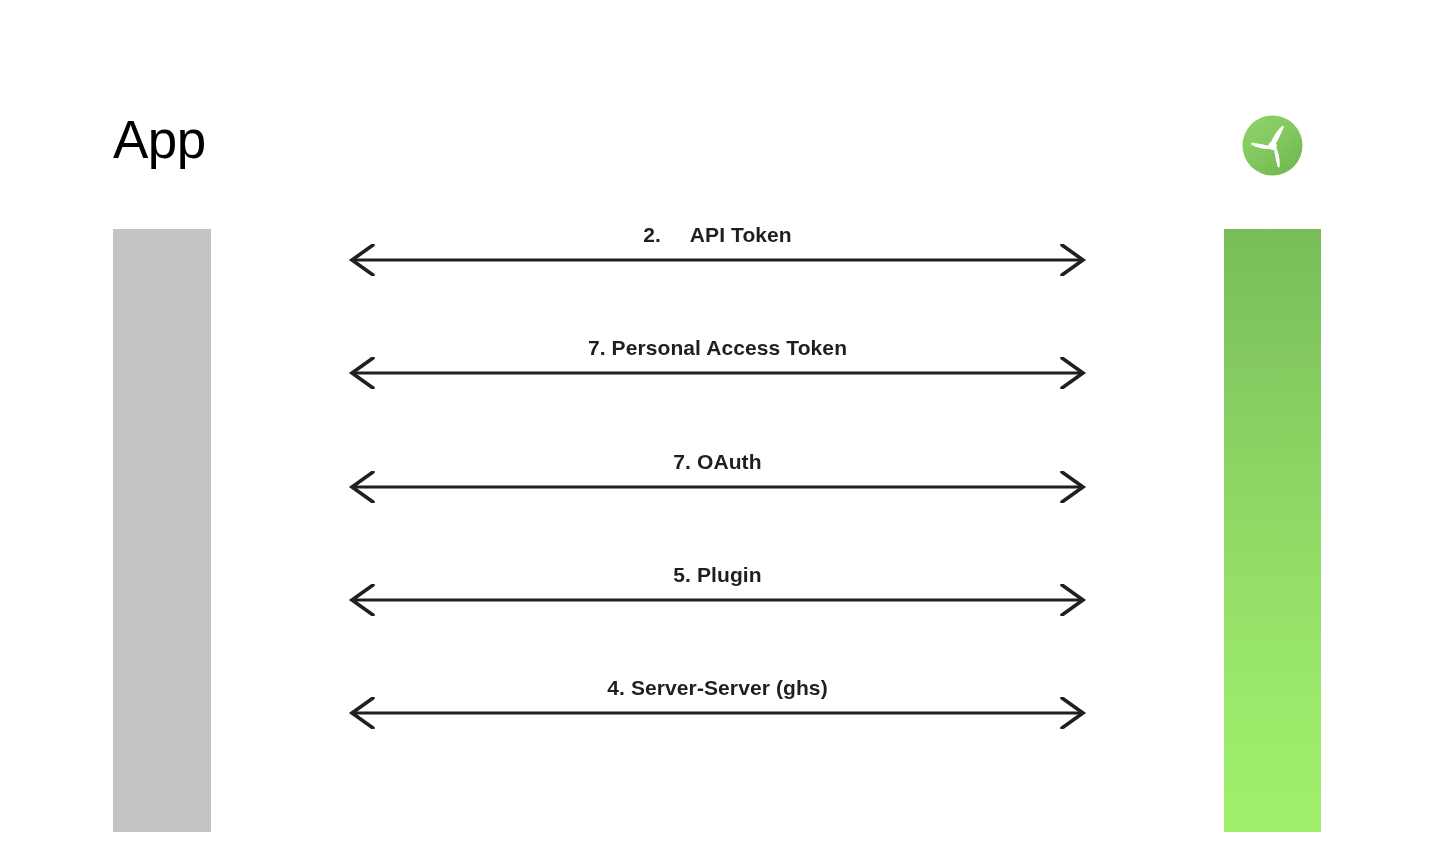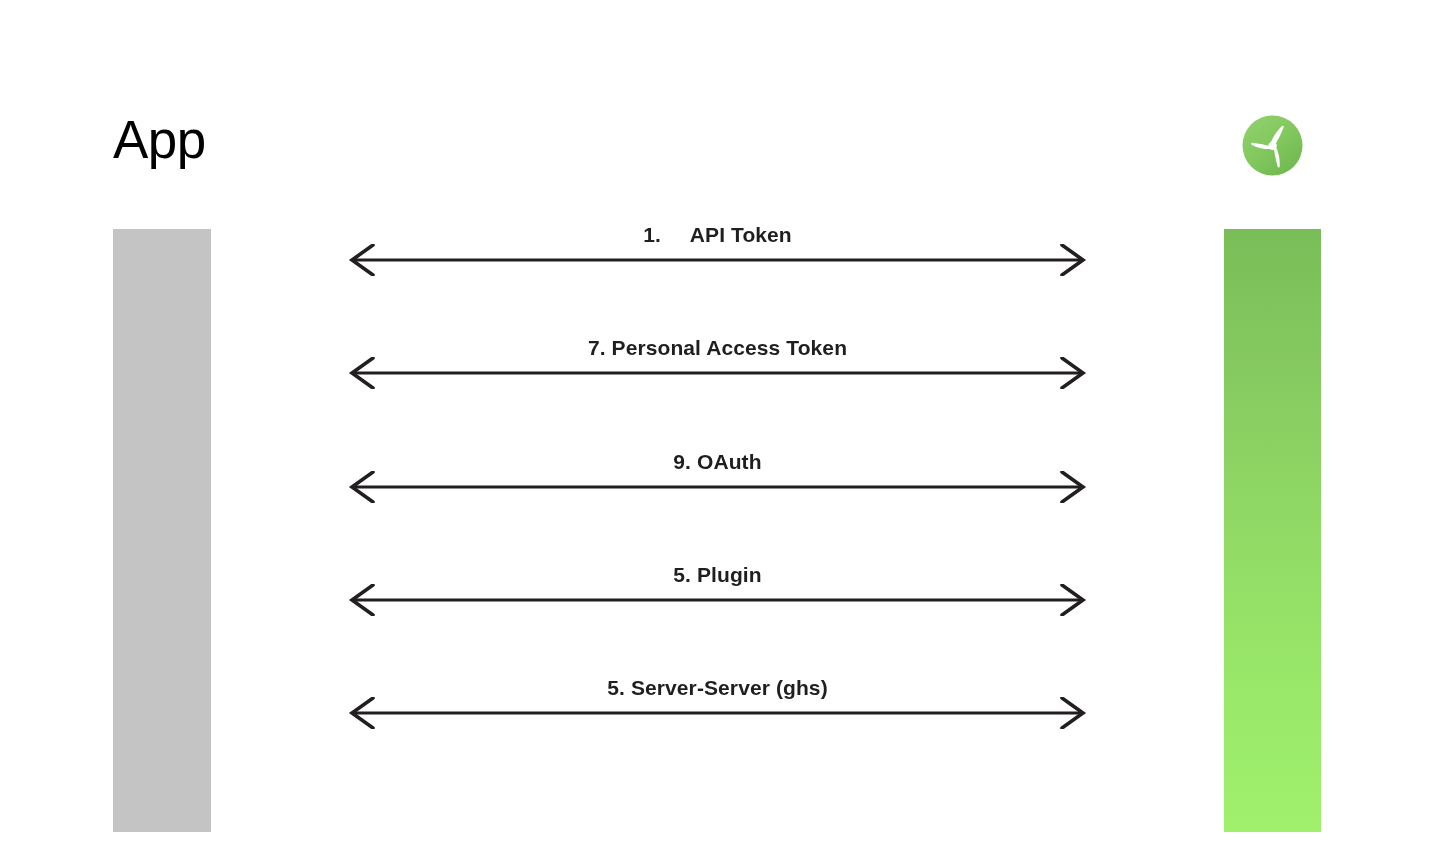--- a/index.html
+++ b/index.html
@@ -125,21 +125,21 @@
 
         <path d="M32.6 33.5 C32.6 33.5 34.4 44.2 36.6 52.5 C37.0 54.1 38.6 53.7 38.7 52.2 C39.3 43.8 36.6 36.0 34.7 32.7 Z"></path>
         <circle cx="31.6" cy="31.8" r="4.2"></circle>
       </g>
     </svg>
   </div>
 
   <div class="messages">
 
     <div class="message" style="top:260px;">
-      <div class="message-label">1.     API Token</div>
+      <div class="message-label">2.     API Token</div>
       <div class="message-arrow">
         <svg viewBox="0 0 745 32" xmlns="http://www.w3.org/2000/svg">
           <line x1="10" y1="16" x2="735" y2="16" stroke="#231f20" stroke-width="3.2"></line>
           <polyline points="28,1 7,16 28,31" fill="none" stroke="#231f20" stroke-width="3.6" stroke-linecap="round" stroke-linejoin="miter"></polyline>
           <polyline points="717,1 738,16 717,31" fill="none" stroke="#231f20" stroke-width="3.6" stroke-linecap="round" stroke-linejoin="miter"></polyline>
         </svg>
       </div>
     </div>
 
     <div class="message" style="top:373px;">
@@ -147,21 +147,21 @@
       <div class="message-arrow">
         <svg viewBox="0 0 745 32" xmlns="http://www.w3.org/2000/svg">
           <line x1="10" y1="16" x2="735" y2="16" stroke="#231f20" stroke-width="3.2"></line>
           <polyline points="28,1 7,16 28,31" fill="none" stroke="#231f20" stroke-width="3.6" stroke-linecap="round" stroke-linejoin="miter"></polyline>
           <polyline points="717,1 738,16 717,31" fill="none" stroke="#231f20" stroke-width="3.6" stroke-linecap="round" stroke-linejoin="miter"></polyline>
         </svg>
       </div>
     </div>
 
     <div class="message" style="top:487px;">
-      <div class="message-label">9. OAuth</div>
+      <div class="message-label">7. OAuth</div>
       <div class="message-arrow">
         <svg viewBox="0 0 745 32" xmlns="http://www.w3.org/2000/svg">
           <line x1="10" y1="16" x2="735" y2="16" stroke="#231f20" stroke-width="3.2"></line>
           <polyline points="28,1 7,16 28,31" fill="none" stroke="#231f20" stroke-width="3.6" stroke-linecap="round" stroke-linejoin="miter"></polyline>
           <polyline points="717,1 738,16 717,31" fill="none" stroke="#231f20" stroke-width="3.6" stroke-linecap="round" stroke-linejoin="miter"></polyline>
         </svg>
       </div>
     </div>
 
     <div class="message" style="top:600px;">
@@ -169,21 +169,21 @@
       <div class="message-arrow">
         <svg viewBox="0 0 745 32" xmlns="http://www.w3.org/2000/svg">
           <line x1="10" y1="16" x2="735" y2="16" stroke="#231f20" stroke-width="3.2"></line>
           <polyline points="28,1 7,16 28,31" fill="none" stroke="#231f20" stroke-width="3.6" stroke-linecap="round" stroke-linejoin="miter"></polyline>
           <polyline points="717,1 738,16 717,31" fill="none" stroke="#231f20" stroke-width="3.6" stroke-linecap="round" stroke-linejoin="miter"></polyline>
         </svg>
       </div>
     </div>
 
     <div class="message" style="top:713px;">
-      <div class="message-label">5. Server-Server (ghs)</div>
+      <div class="message-label">4. Server-Server (ghs)</div>
       <div class="message-arrow">
         <svg viewBox="0 0 745 32" xmlns="http://www.w3.org/2000/svg">
           <line x1="10" y1="16" x2="735" y2="16" stroke="#231f20" stroke-width="3.2"></line>
           <polyline points="28,1 7,16 28,31" fill="none" stroke="#231f20" stroke-width="3.6" stroke-linecap="round" stroke-linejoin="miter"></polyline>
           <polyline points="717,1 738,16 717,31" fill="none" stroke="#231f20" stroke-width="3.6" stroke-linecap="round" stroke-linejoin="miter"></polyline>
         </svg>
       </div>
     </div>
 
   </div>

